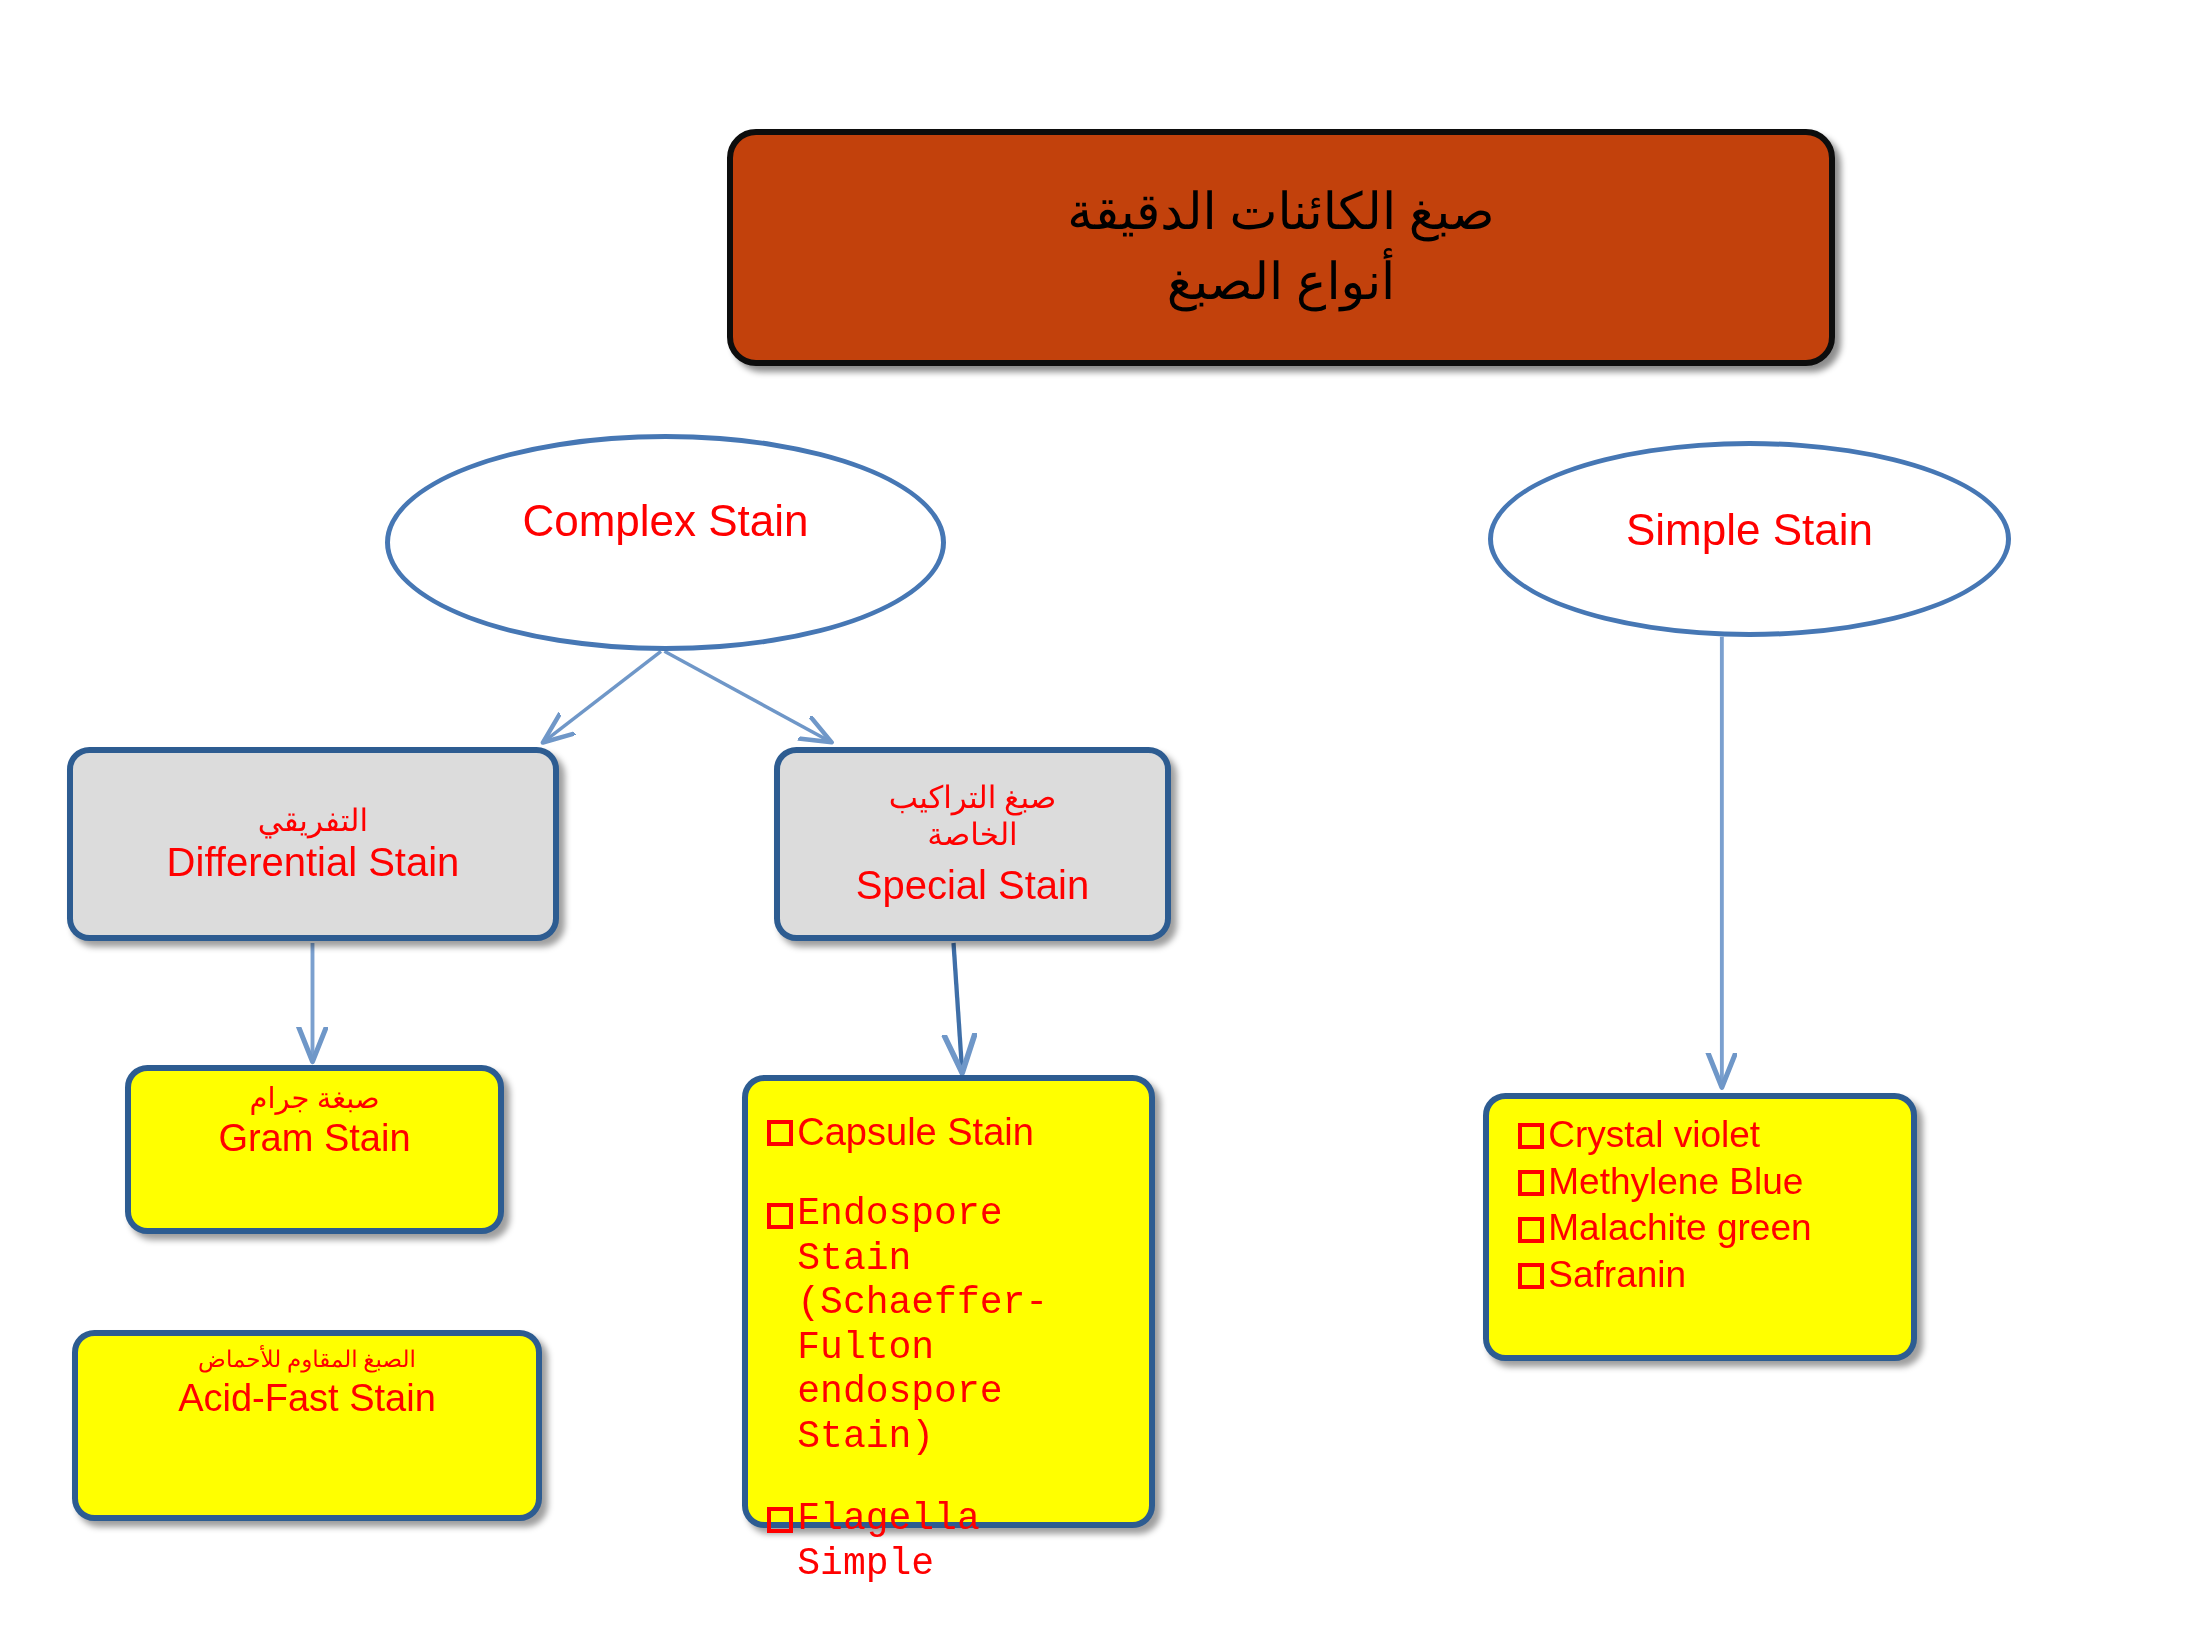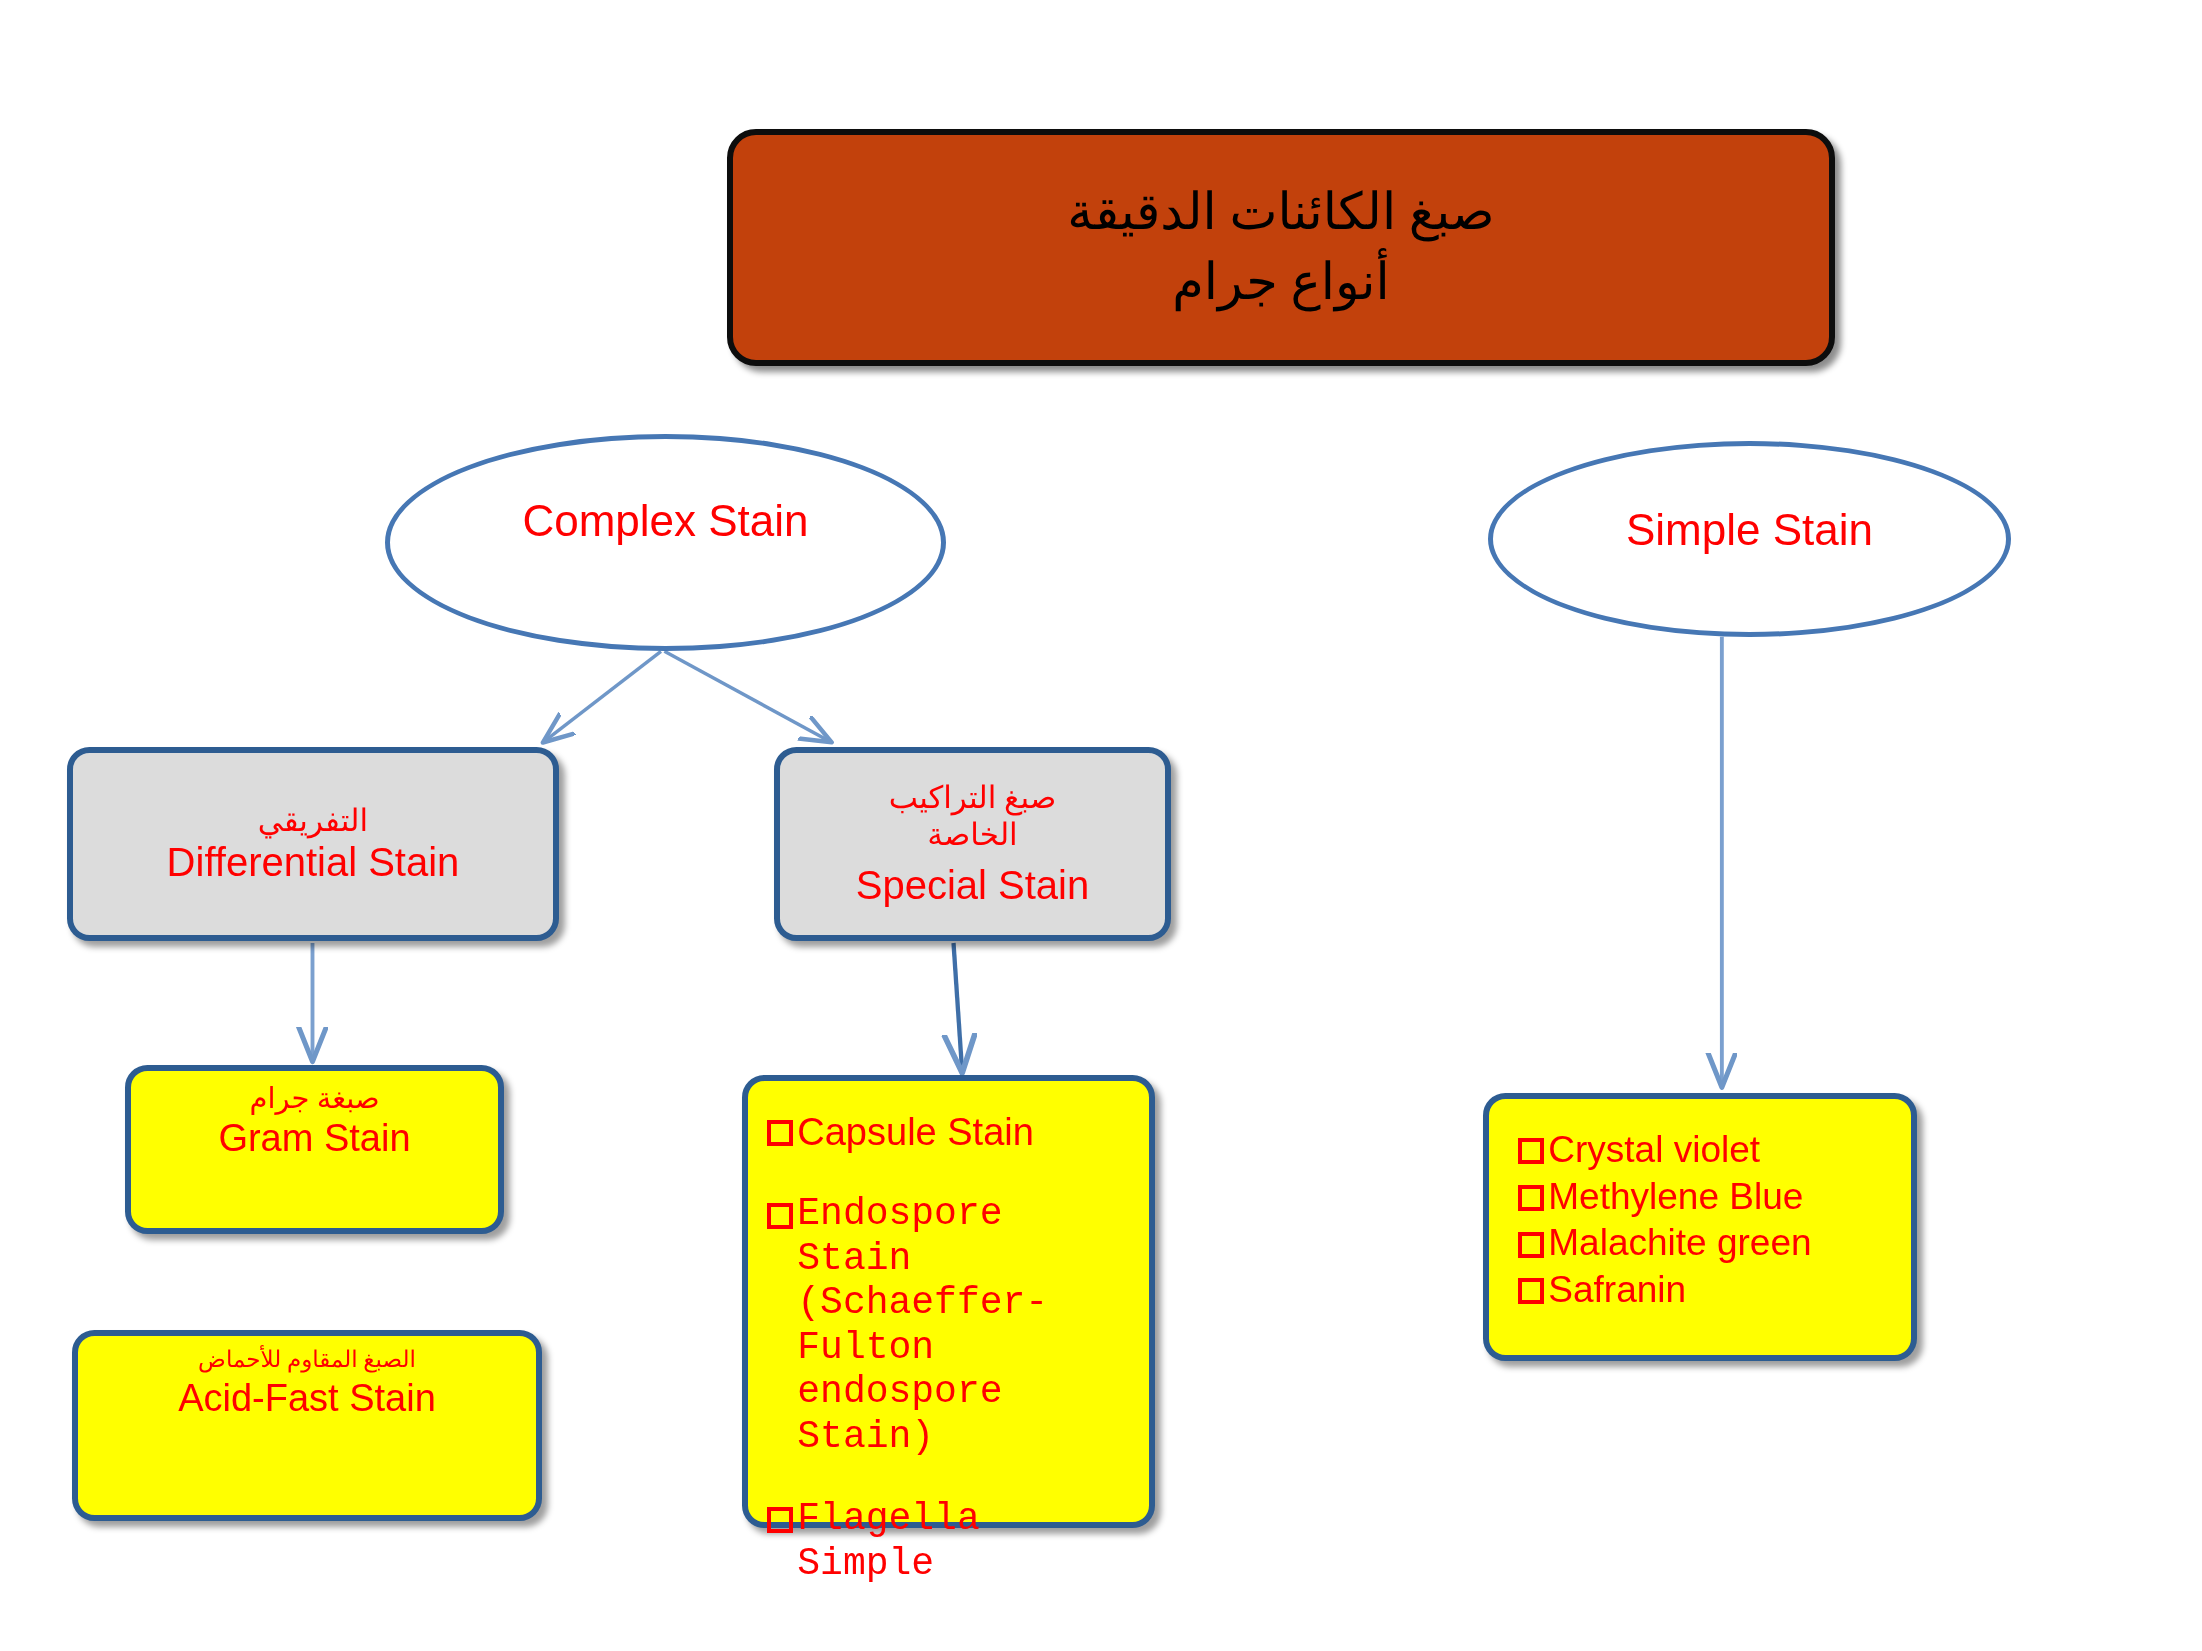--- a/index.html
+++ b/index.html
@@ -117,21 +117,21 @@
   }
   .yellow-centered {
     display: flex;
     flex-direction: column;
     align-items: center;
     padding-top: 10px;
   }
   .yellow-gram     { left: 125px; top: 1065px; width: 379px; height: 169px; }
   .yellow-acidfast { left: 72px;  top: 1330px; width: 470px; height: 191px; }
   .yellow-special  { left: 742px; top: 1075px; width: 413px; height: 453px; padding: 29px 17px 17px 19px; }
-  .yellow-simple   { left: 1483px; top: 1093px; width: 434px; height: 268px; padding: 29px 17px 17px 29px; }
+  .yellow-simple   { left: 1483px; top: 1093px; width: 434px; height: 268px; padding: 14px 17px 17px 29px; }
 
   .yellow-gram .ar-line     { font-size: 29px; }
   .yellow-gram .en-line     { font-size: 38px; margin-top: 1.7px; }
   .yellow-acidfast .ar-line { font-size: 23px; }
   .yellow-acidfast .en-line { font-size: 38px; margin-top: 3.4px; }
 
   
   .bullet-list { list-style: none; margin: 0; padding: 0; }
   .bullet-item {
     color: #ff0000;
@@ -184,21 +184,21 @@
 
     <line x1="363" y1="1096" x2="363" y2="1232" stroke="#7ba0cf" stroke-width="4.5" marker-end="url(#arrowSm3)"></line>
 
     <line x1="1108" y1="1096" x2="1118" y2="1245" stroke="#3f6fa8" stroke-width="5" marker-end="url(#arrowSm4)"></line>
 
     <line x1="2001" y1="740" x2="2001" y2="1262" stroke="#7ba0cf" stroke-width="4.5" marker-end="url(#arrowSm5)"></line>
   </svg>
 
   <div class="node title-box">
     <div class="title-line">صبغ الكائنات الدقيقة</div>
-    <div class="title-line">أنواع جرام</div>
+    <div class="title-line">أنواع الصبغ</div>
   </div>
 
   <div class="node ellipse ellipse-complex">
     <span class="ellipse-label">Complex Stain</span>
   </div>
 
   <div class="node ellipse ellipse-simple">
     <span class="ellipse-label">Simple Stain</span>
   </div>
 

